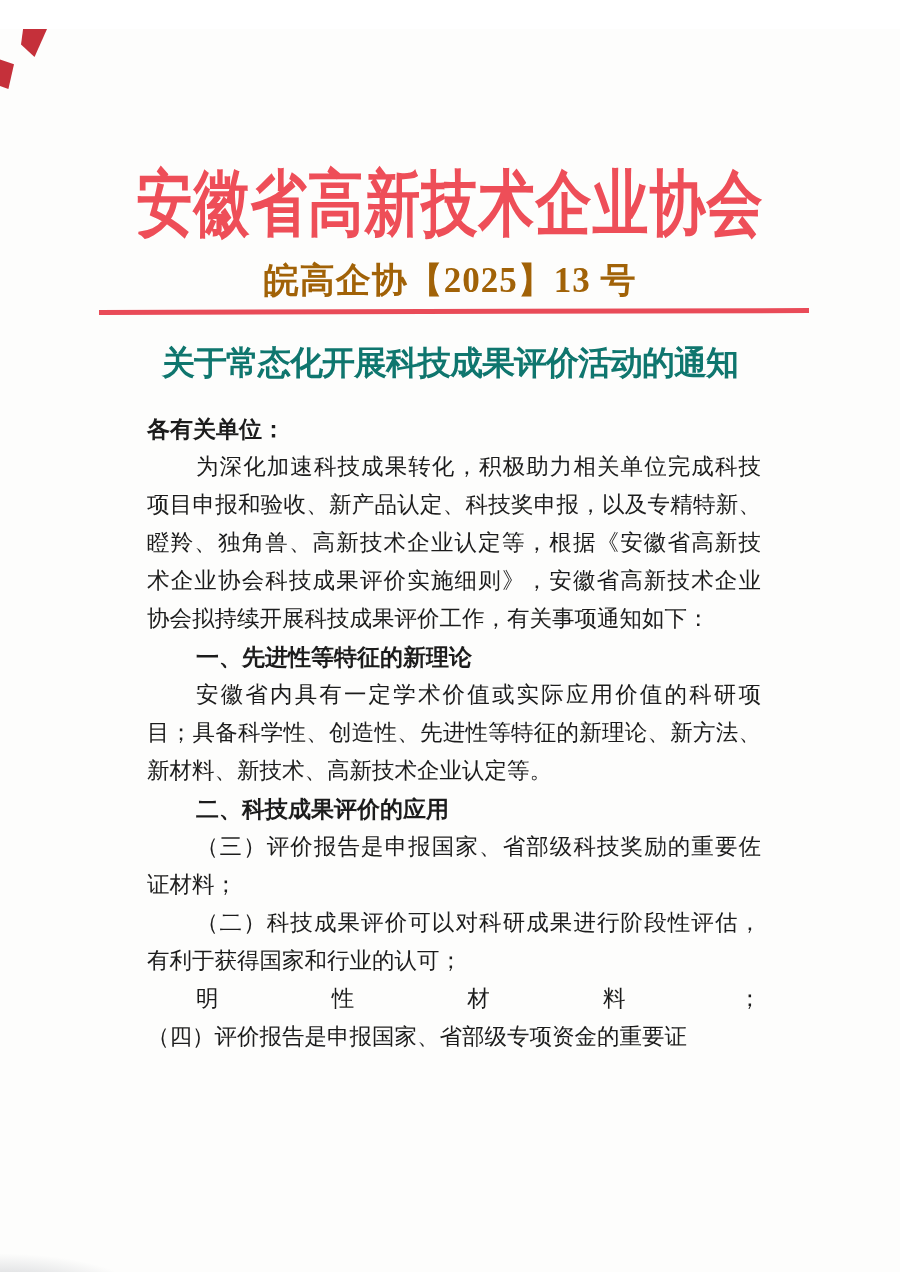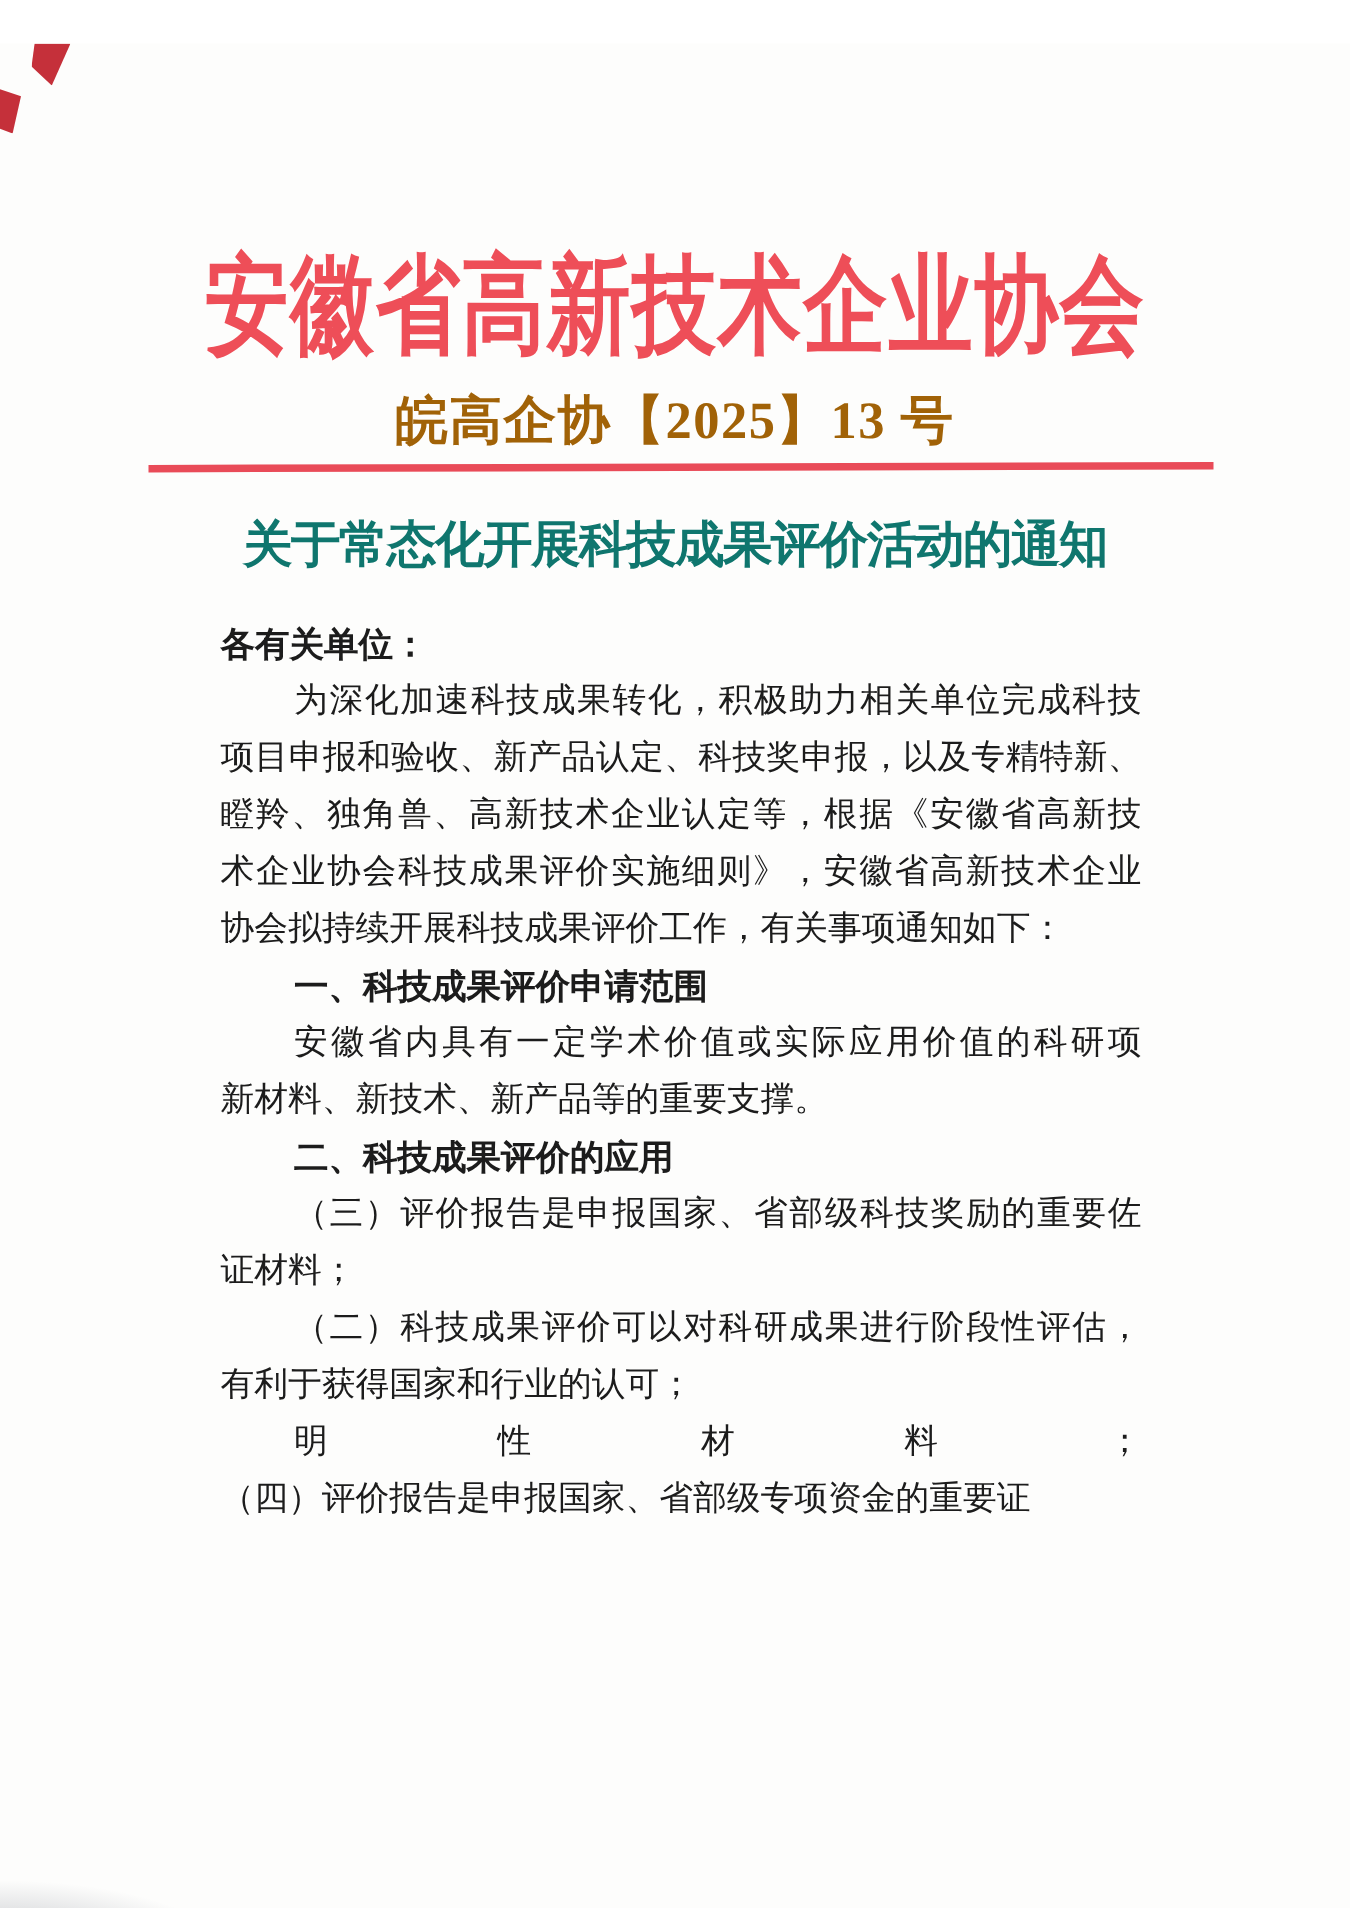--- a/index.html
+++ b/index.html
@@ -108,24 +108,25 @@
 
   <div class="body-block">
     <div class="salutation">各有关单位：</div>
     <div class="para">
         <div class="tl">为深化加速科技成果转化，积极助力相关单位完成科技</div>
         <div class="tl">项目申报和验收、新产品认定、科技奖申报，以及专精特新、</div>
         <div class="tl">瞪羚、独角兽、高新技术企业认定等，根据《安徽省高新技</div>
         <div class="tl">术企业协会科技成果评价实施细则》，安徽省高新技术企业</div>
         <div class="tl">协会拟持续开展科技成果评价工作，有关事项通知如下：</div>
       </div>
-    <div class="hline">一、科技成果评价申请范围</div>
+    <div class="hline">一、先进性等特征的新理论</div>
     <div class="para">
         <div class="tl">安徽省内具有一定学术价值或实际应用价值的科研项</div>
-        <div class="tl">新材料、新技术、新产品等的重要支撑。</div>
+        <div class="tl">目；具备科学性、创造性、先进性等特征的新理论、新方法、</div>
+        <div class="tl">新材料、新技术、高新技术企业认定等。</div>
       </div>
     <div class="hline">二、科技成果评价的应用</div>
     <div class="para">
         <div class="tl">（三）评价报告是申报国家、省部级科技奖励的重要佐</div>
         <div class="tl">证材料；</div>
       </div>
     <div class="para">
         <div class="tl">（二）科技成果评价可以对科研成果进行阶段性评估，</div>
         <div class="tl">有利于获得国家和行业的认可；</div>
       </div>

